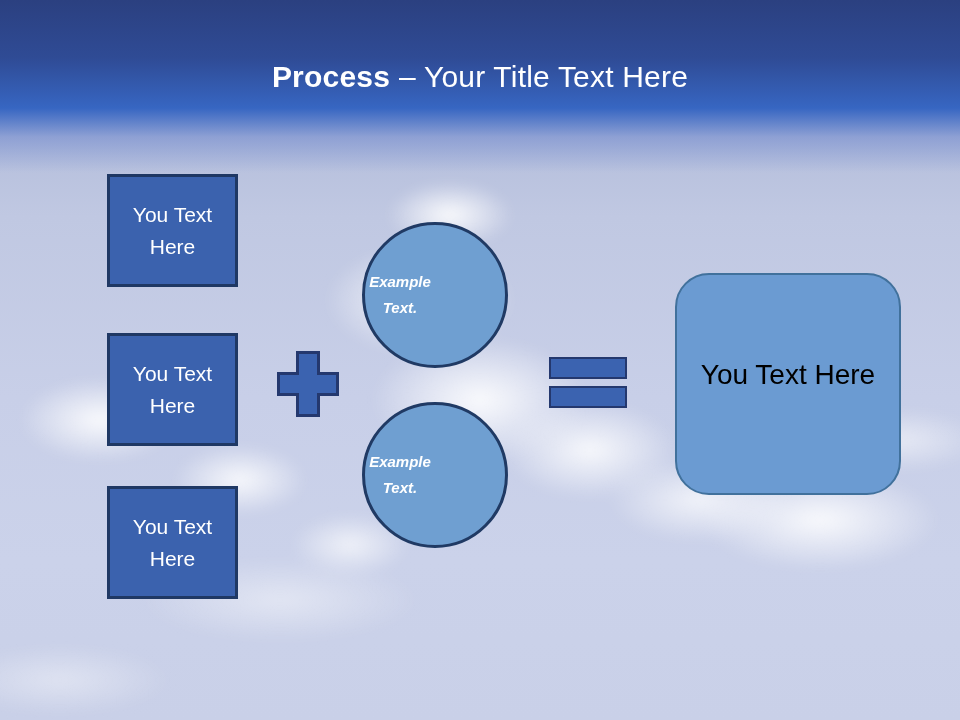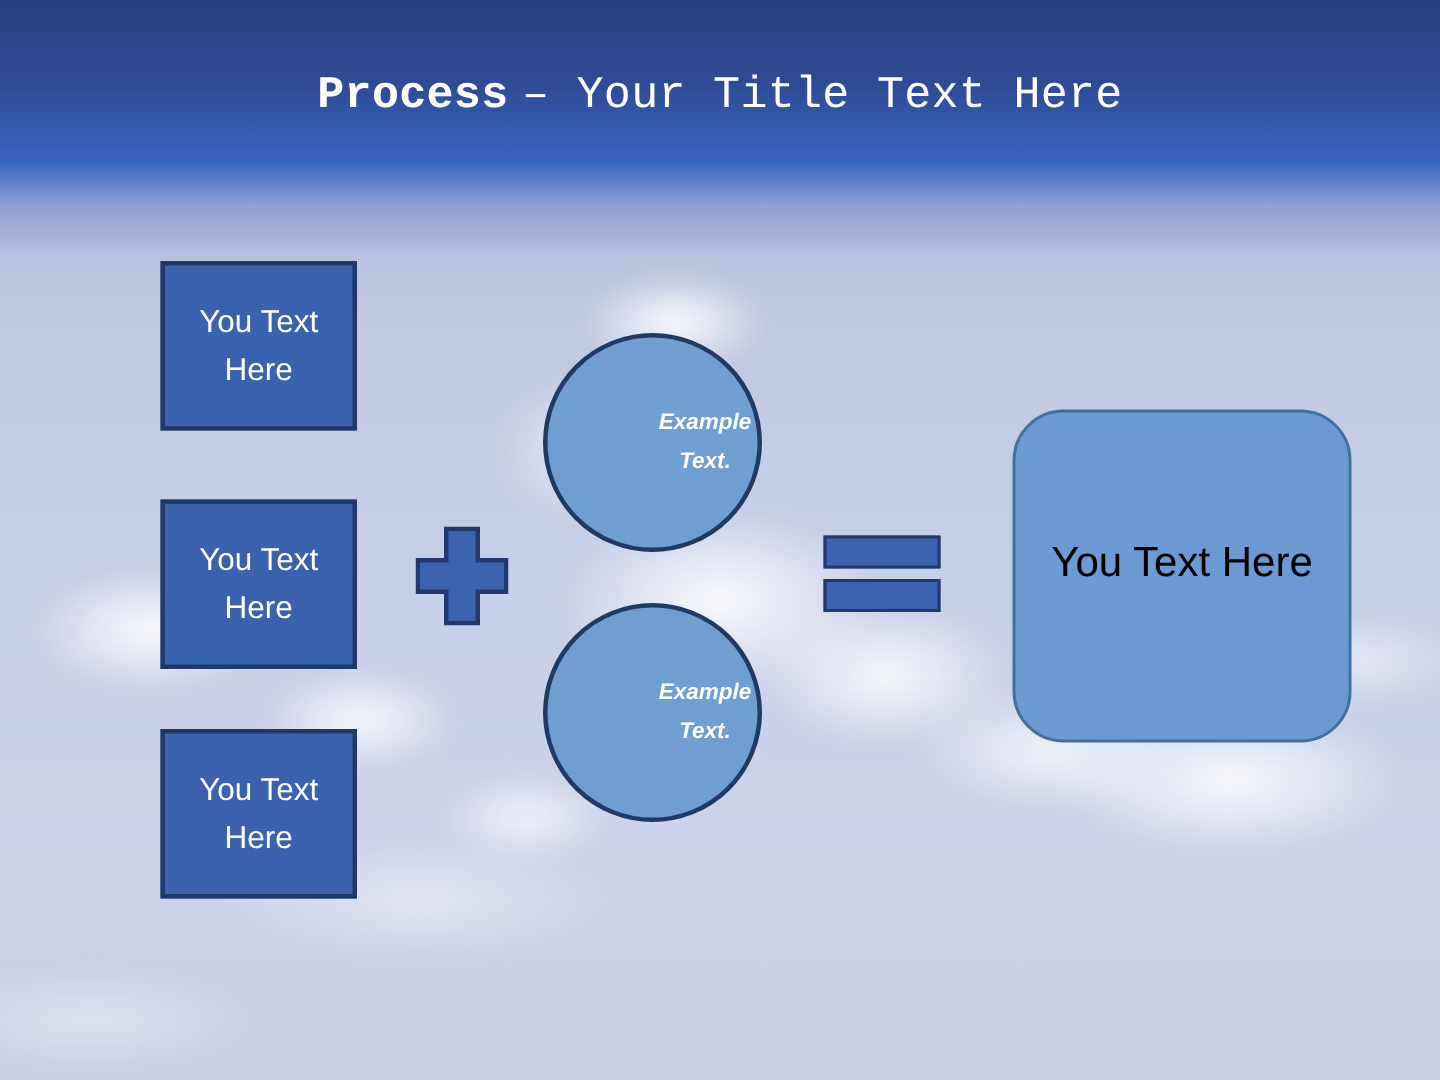--- a/index.html
+++ b/index.html
@@ -41,23 +41,23 @@
   .banner{
     position:absolute;left:0;top:0;width:100%;height:180px;
     background:linear-gradient(180deg,
       var(--header_top,#2b4080) 0%,
       #2f4b95 32%,
       var(--header_mid,#3766c2) 60%,
       rgba(110,135,205,.55) 76%,
       rgba(185,195,223,0) 96%);
   }
   .title{
-    position:absolute;left:0;top:47px;width:100%;margin:0;
+    position:absolute;left:0;top:60px;width:100%;margin:0;
     text-align:center;color:var(--title_color,#ffffff);
-    font-size:30px;font-weight:400;letter-spacing:.2px;font-family:Liberation Mono, monospace;
+    font-size:30px;font-weight:400;letter-spacing:.2px;
   }
   .title .t-bold{font-weight:700;}
   .title .t-rest{margin-left:9px;font-weight:400;}
   
   .sq{
     position:absolute;left:107px;width:131px;height:113px;box-sizing:border-box;
     background:var(--square_fill,#3b62ae);
     border:3px solid var(--square_border,#1f3864);
     display:flex;align-items:center;justify-content:center;text-align:center;
     color:#fff;font-size:21px;line-height:1.5;
@@ -65,21 +65,21 @@
   .sq1{top:174px;} .sq2{top:333px;} .sq3{top:486px;}
   .sq span{display:block;width:100px;}
   
   .plus{position:absolute;left:277px;top:351px;}
   
   .circle{
     position:absolute;left:362px;width:146px;height:146px;box-sizing:border-box;
     border-radius:50%;
     background:var(--circle_fill,#6f9fd1);
     border:3px solid var(--circle_border,#203a64);
-    display:flex;align-items:center;justify-content:flex-end;text-align:center;
+    display:flex;align-items:center;justify-content:flex-start;text-align:center;
     color:#fff;font-size:15px;font-weight:700;font-style:italic;line-height:1.75;
   }
   .c1{top:222px;} .c2{top:402px;}
   .circle span{display:block;width:70px;}
   
   .equals{position:absolute;left:549px;top:357px;width:78px;}
   .equals .bar{
     height:22px;box-sizing:border-box;margin-bottom:7px;
     background:var(--operator_fill,#3b63b0);
     border:2.5px solid var(--operator_border,#24386e);

